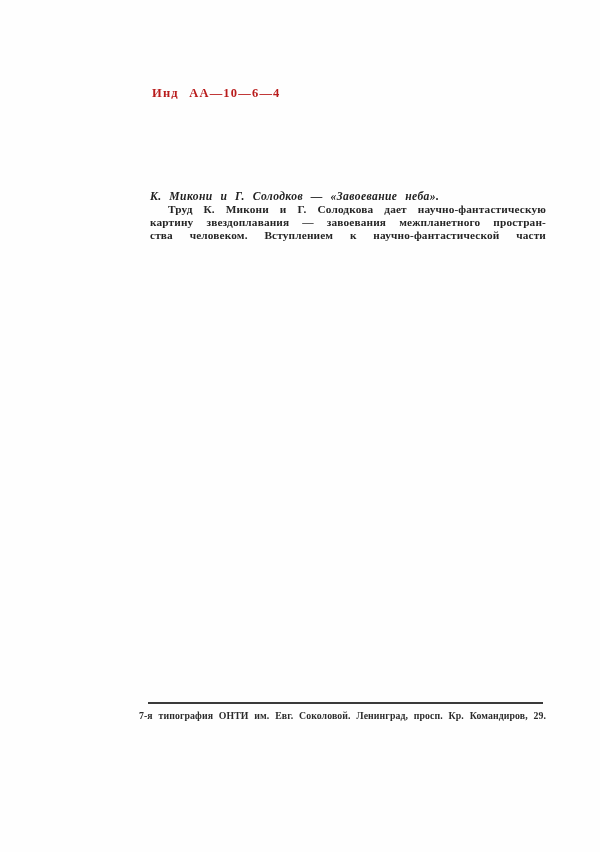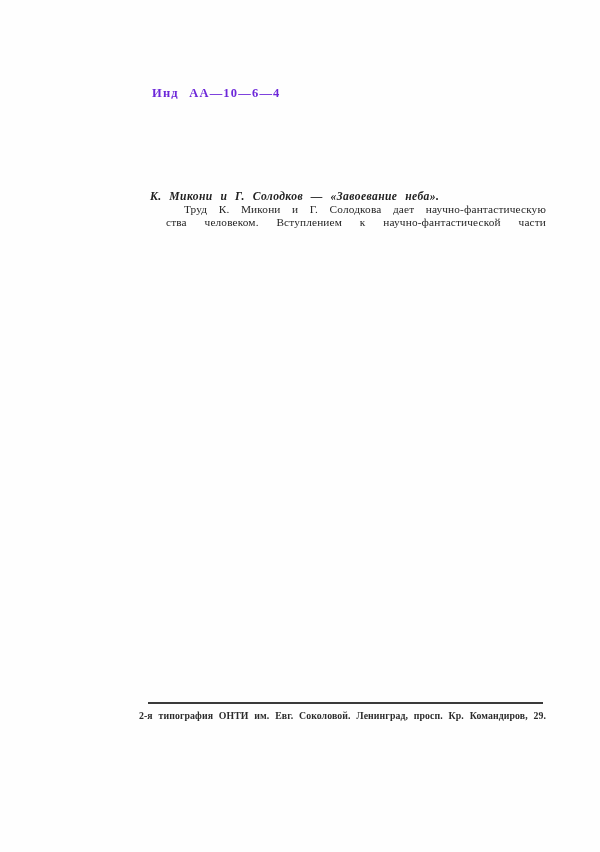--- a/index.html
+++ b/index.html
@@ -17,21 +17,21 @@
     color: #242424;
   }
   .index-code {
     position: absolute;
     left: 152px;
     top: 86px;
     font-size: 12.5px;
     font-weight: bold;
     letter-spacing: 1.2px;
     word-spacing: 6px;
-    color: #6d28d9;
+    color: #b91c1c;
     white-space: nowrap;
   }
   .textblock {
     position: absolute;
     left: 150px;
     top: 190px;
     width: 396px;
   }
   .book-title {
     font-size: 11.6px;
@@ -41,26 +41,25 @@
     word-spacing: 4.5px;
     color: #222222;
     white-space: nowrap;
   }
   .para {
     margin: 0;
   }
   .line {
     font-size: 11.3px;
     line-height: 12.9px;
-    font-weight: normal;
+    font-weight: bold;
     letter-spacing: 0.15px;
     text-align: justify;
     text-align-last: justify;
     color: #252525;
-    margin-left: 16px;
   }
   .line.first {
     text-indent: 18px;
   }
   .line.last {
     text-align-last: left;
   }
   .imprint-rule {
     position: absolute;
     left: 148px;
@@ -89,25 +88,26 @@
 <div class="page">
 
   <div class="index-code">Инд АА—10—6—4</div>
 
   <div class="textblock">
 
     <div class="book-title">К. Микони и Г. Солодков — «Завоевание неба».</div>
 
     <div class="para">
       <div class="line first">Труд К. Микони и Г. Солодкова дает научно-фантастическую</div>
+      <div class="line">картину звездоплавания — завоевания межпланетного простран-</div>
       <div class="line">ства человеком. Вступлением к научно-фантастической части</div>
     </div>
 
     <div class="para">
     </div>
 
   </div>
 
   <div class="imprint-rule"></div>
 
-  <div class="imprint-text">2-я типография ОНТИ им. Евг. Соколовой. Ленинград, просп. Кр. Командиров, 29.</div>
+  <div class="imprint-text">7-я типография ОНТИ им. Евг. Соколовой. Ленинград, просп. Кр. Командиров, 29.</div>
 
 </div>
 
 </body></html>

